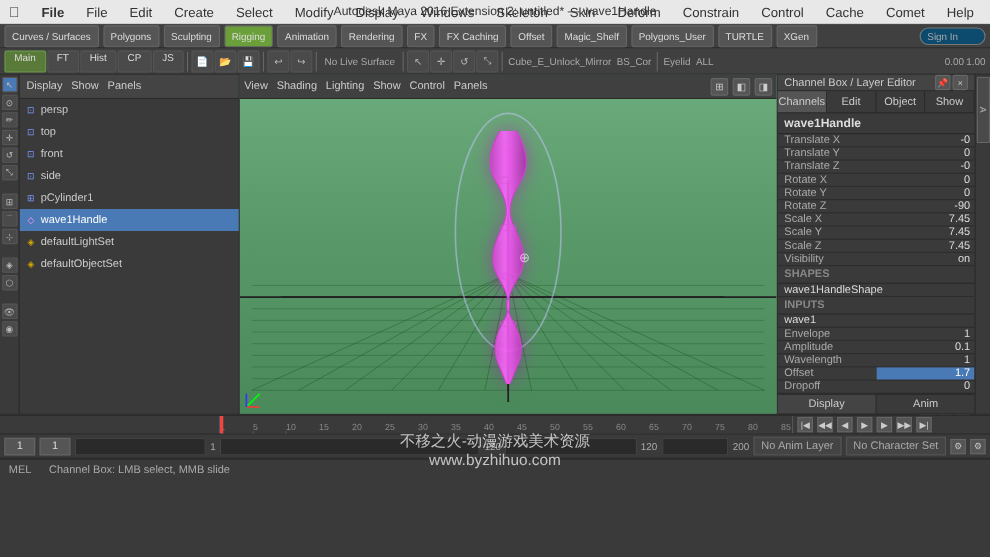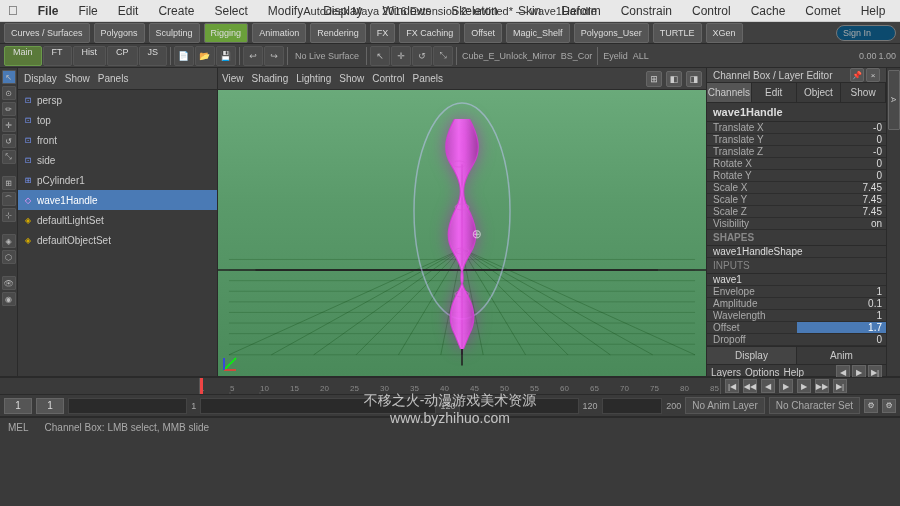--- a/index.html
+++ b/index.html
@@ -48,21 +48,21 @@
     #channel-box-header { height: 22px; background: #444; display: flex; align-items: center; padding: 0 6px; justify-content: space-between; border-bottom: 1px solid #2a2a2a; }
     #channel-box-tabs { height: 20px; background: #3a3a3a; display: flex; border-bottom: 1px solid #2a2a2a; }
     .cb-tab { flex: 1; text-align: center; line-height: 20px; cursor: pointer; font-size: 10px; border-right: 1px solid #2a2a2a; }
     .cb-tab.active { background: #555; }
     #channel-box-title { padding: 3px 6px; font-size: 11px; font-weight: bold; color: #ddd; border-bottom: 1px solid #2a2a2a; }
     .channel-row { display: flex; height: 18px; align-items: center; border-bottom: 1px solid #2d2d2d; }
     .channel-label { width: 90px; padding: 0 6px; color: #aaa; font-size: 10px; }
     .channel-value { flex: 1; padding: 0 4px; color: #ddd; font-size: 10px; text-align: right; }
     .channel-value.highlighted { background: #4a7ab5; color: white; }
     #shapes-header { padding: 2px 6px; font-size: 10px; font-weight: bold; color: #888; background: #3a3a3a; border-bottom: 1px solid #2a2a2a; }
-    #inputs-header { padding: 2px 6px; font-size: 10px; font-weight: normal; color: #888; background: #3a3a3a; border-bottom: 1px solid #2a2a2a; }
+    #inputs-header { padding: 2px 6px; font-size: 10px; font-weight: bold; color: #888; background: #3a3a3a; border-bottom: 1px solid #2a2a2a; }
 
     
     #right-toolbar { width: 18px; background: #3a3a3a; display: flex; flex-direction: column; align-items: center; padding: 2px 0; gap: 1px; border-left: 1px solid #2a2a2a; }
     .rt-btn { width: 14px; height: 14px; background: #555; border: 1px solid #666; border-radius: 1px; display: flex; align-items: center; justify-content: center; font-size: 7px; cursor: pointer; color: #bbb; }
 
     
     #left-toolbar { width: 18px; background: #3a3a3a; display: flex; flex-direction: column; align-items: center; padding: 2px 0; gap: 2px; border-right: 1px solid #2a2a2a; }
     .lt-btn { width: 14px; height: 14px; background: #4a4a4a; border: 1px solid #555; border-radius: 1px; display: flex; align-items: center; justify-content: center; font-size: 8px; cursor: pointer; color: #bbb; }
     .lt-btn.active { background: #4a7ab5; }
 
@@ -341,20 +341,24 @@
       <span class="channel-label">Translate Z</span>
       <span class="channel-value">-0</span>
     </div>
     <div class="channel-row">
       <span class="channel-label">Rotate X</span>
       <span class="channel-value">0</span>
     </div>
     <div class="channel-row">
       <span class="channel-label">Rotate Y</span>
       <span class="channel-value">0</span>
+    </div>
+    <div class="channel-row">
+      <span class="channel-label">Rotate Z</span>
+      <span class="channel-value">-90</span>
     </div>
     <div class="channel-row">
       <span class="channel-label">Scale X</span>
       <span class="channel-value">7.45</span>
     </div>
     <div class="channel-row">
       <span class="channel-label">Scale Y</span>
       <span class="channel-value">7.45</span>
     </div>
     <div class="channel-row">

